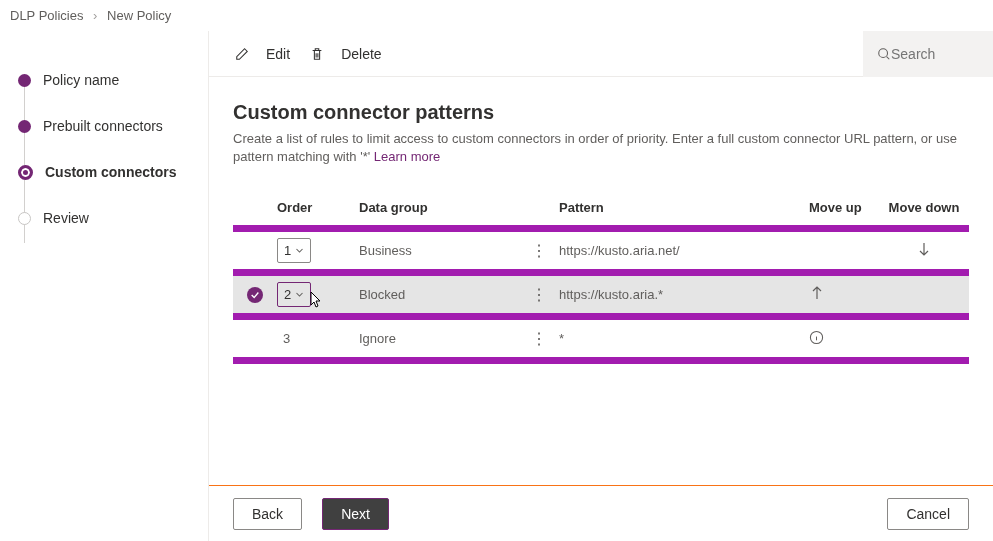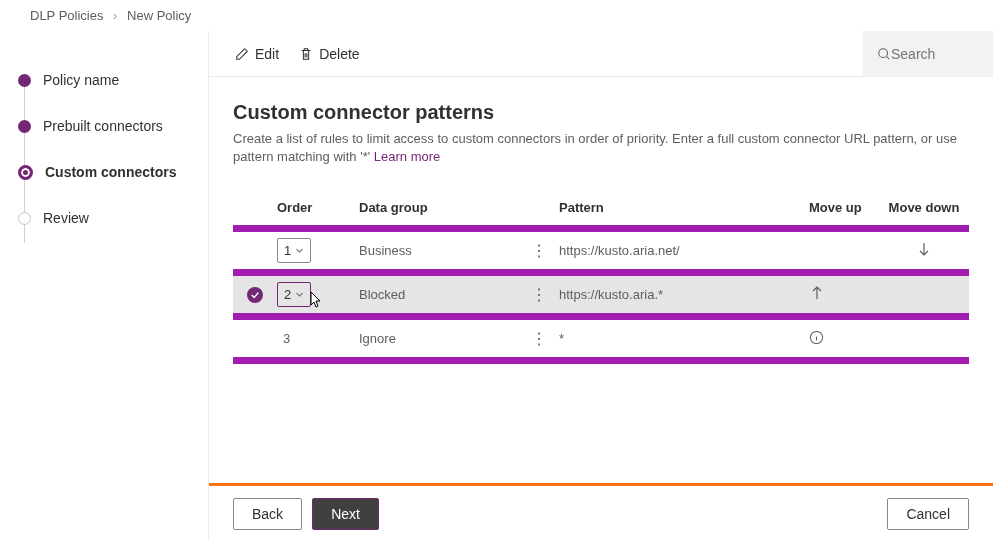--- a/index.html
+++ b/index.html
@@ -9,21 +9,20 @@
       color: #323130;
       background: #fff;
       width: 993px;
       height: 541px;
       overflow: hidden;
     }
     .breadcrumb {
       padding: 8px 10px;
       font-size: 13px;
       color: #605e5c;
-      margin-left: 20px;
     }
     .breadcrumb a { color: #605e5c; text-decoration: none; }
     .breadcrumb .sep { margin: 0 6px; color: #a19f9d; }
     .breadcrumb .current { color: #605e5c; }
 
     .layout { display: flex; height: calc(100% - 30px); }
     .sidebar {
       width: 208px;
       padding: 26px 14px 0 18px;
       position: relative;
@@ -71,21 +70,21 @@
     }
     .toolbar {
       display: flex;
       align-items: center;
       padding: 0 0 0 16px;
       height: 46px;
       border-bottom: 1px solid #edebe9;
     }
     .toolbar-btn {
       display: flex; align-items: center;
-      gap: 6px;
+      gap: 17px;
       background: none; border: none;
       padding: 6px 10px;
       font-size: 14px;
       color: #323130;
       cursor: pointer;
     }
     .toolbar-btn svg { width: 14px; height: 14px; }
     .toolbar .spacer { flex: 1; }
     .search-box {
       display: flex; align-items: center;
@@ -172,22 +171,22 @@
     }
     .sel-circle svg { width: 10px; height: 10px; }
 
     .arrow-icon svg { width: 16px; height: 16px; stroke: #605e5c; }
     .info-icon svg { width: 15px; height: 15px; stroke: #605e5c; }
 
     .footer {
       display: flex;
       align-items: flex-start;
       padding: 12px 24px;
-      border-top: 3px solid #f97316;
-      gap: 10px;
+      border-top: 1px solid #f97316;
+      gap: 20px;
     }
     .btn {
       padding: 7px 18px;
       font-size: 14px;
       border-radius: 2px;
       cursor: pointer;
       border: 1px solid #8a8886;
       background: #fff;
       color: #323130;
     }

